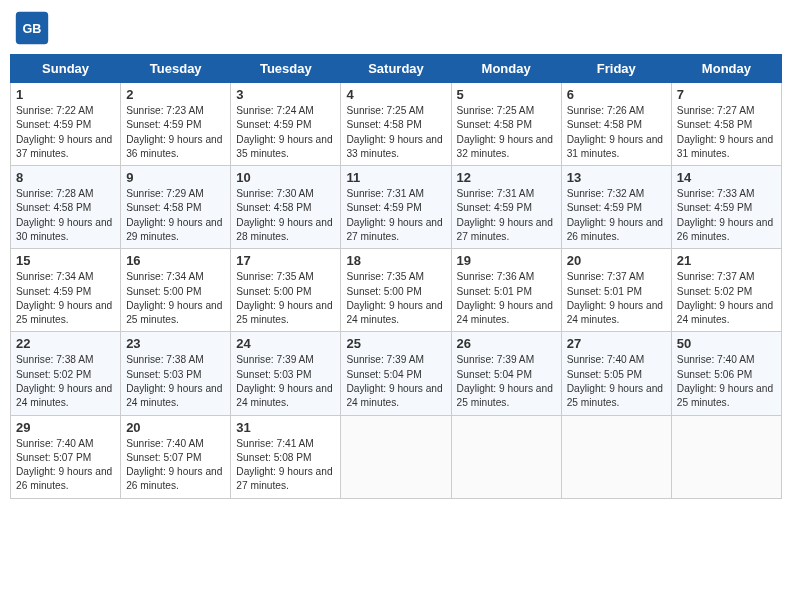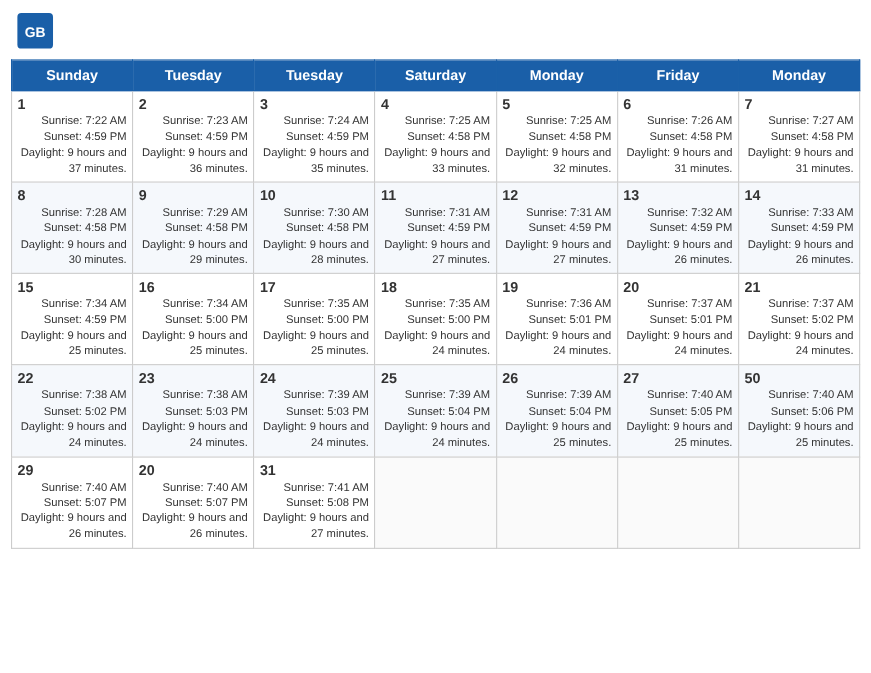--- a/index.html
+++ b/index.html
@@ -76,21 +76,20 @@
     .day-num {
       font-size: 13px;
       font-weight: bold;
       display: block;
       margin-bottom: 2px;
     }
     .day-info {
       font-size: 10.2px;
       line-height: 1.4;
       color: #333;
-      text-align: right;
     }
     td.empty {
       background: #fafafa;
     }
   </style>
 </head>
 <body>
 
 <div class="header-area">
   <div class="logo">

